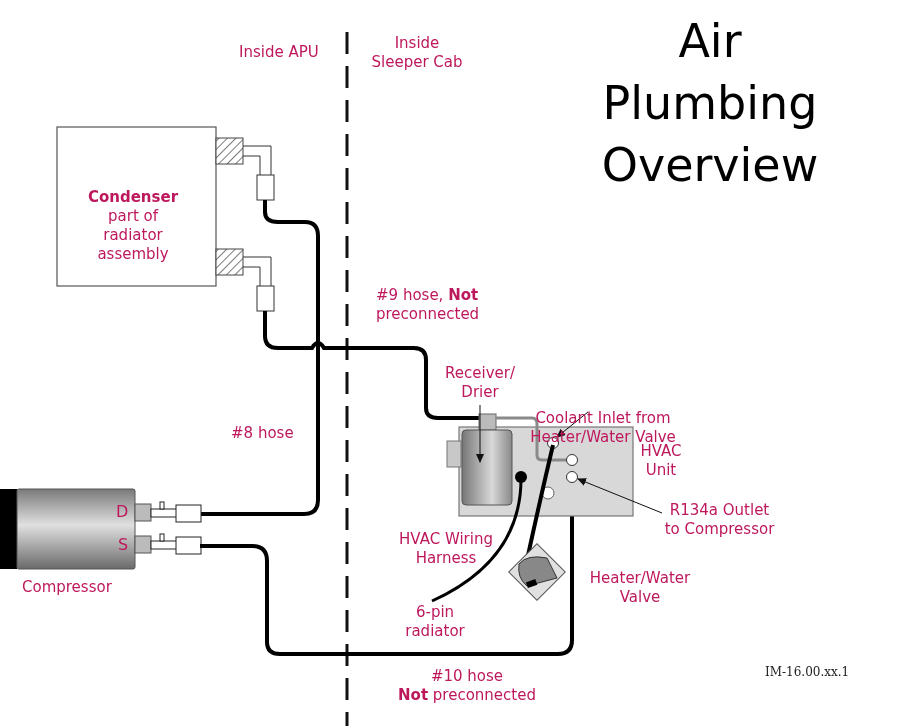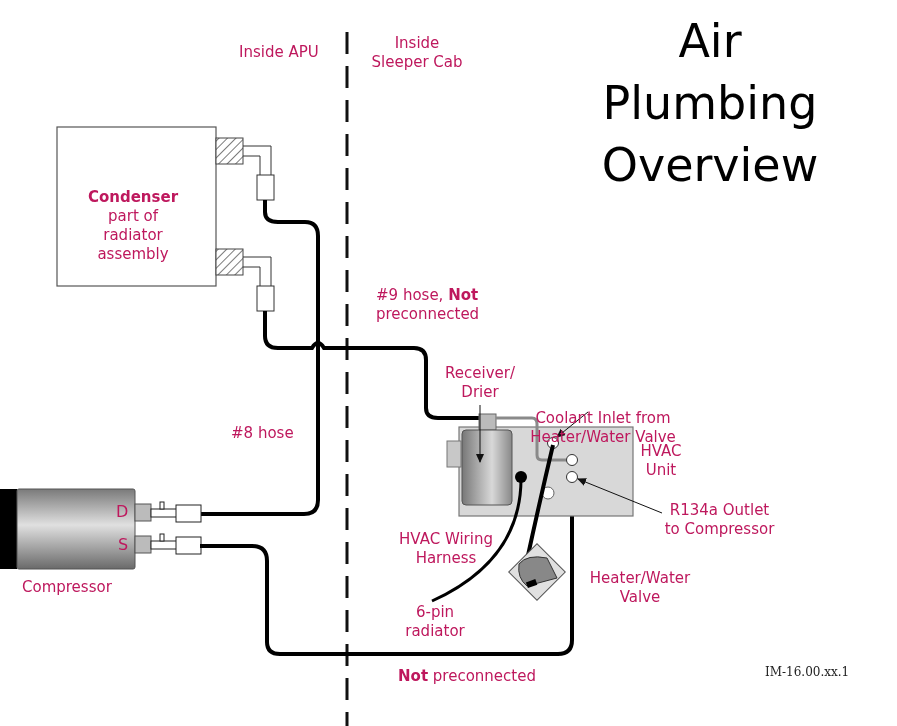--- a/index.html
+++ b/index.html
@@ -124,20 +124,21 @@
 <div class="lbl" style="left:116px; top:502px; font-size:16px;">D</div>
 <div class="lbl" style="left:118px; top:535px; font-size:16px;">S</div>
 <div class="lbl" style="left:22px; top:578px;">Compressor</div>
 
 <div class="lbl" style="left:376px; top:286px; text-align:left;">
   <div><span>#9 hose, </span><b>Not</b></div>
   <div>preconnected</div>
 </div>
 <div class="lbl" style="left:219px; top:424px;margin-left:12px;">#8 hose</div>
 <div class="lbl" style="left:392px; top:667px; width:150px;">
+  <div>#10 hose</div>
   <div><b>Not</b><span> preconnected</span></div>
 </div>
 
 <div class="lbl" style="left:440px; top:364px; width:80px;">
   <div>Receiver/</div>
   <div>Drier</div>
 </div>
 <div class="lbl" style="left:523px; top:367px; width:160px;margin-top:42px;">
   <div>Coolant Inlet from</div>
   <div>Heater/Water Valve</div>

